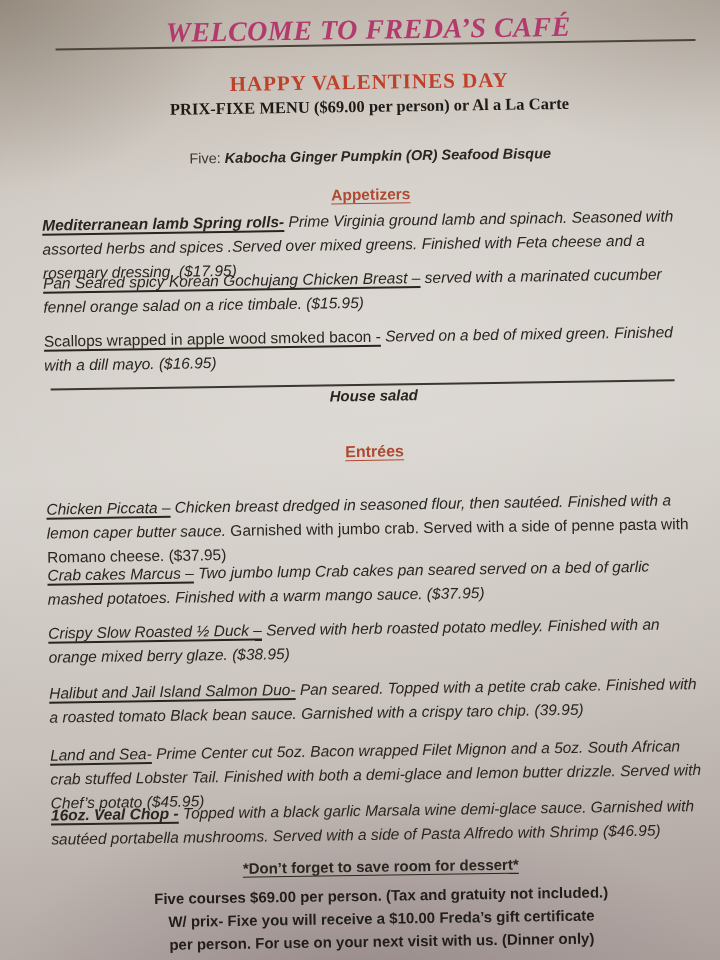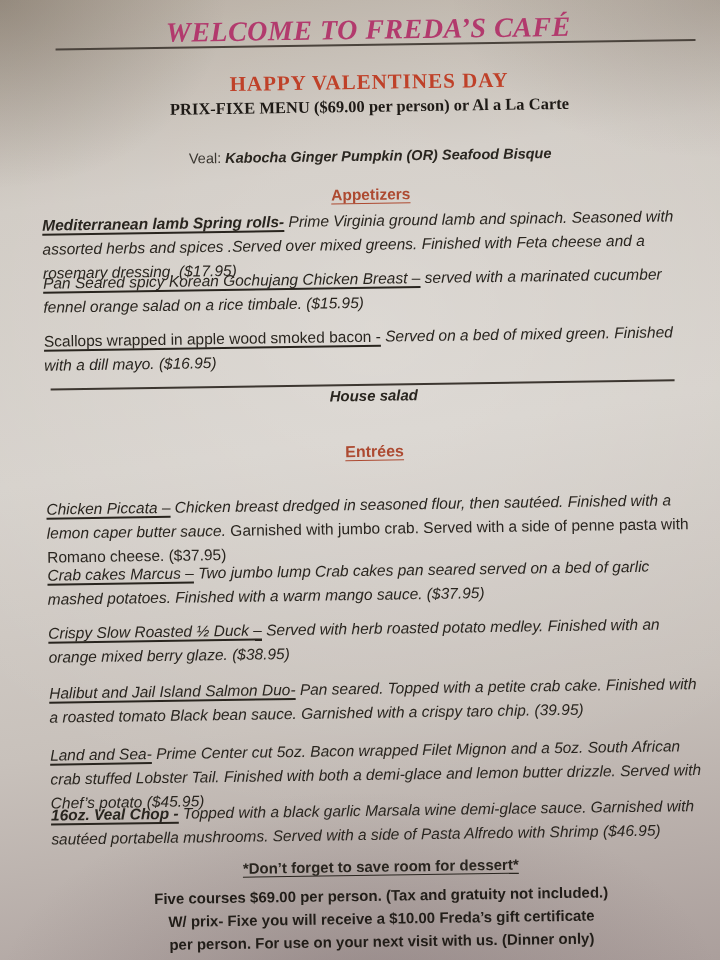--- a/index.html
+++ b/index.html
@@ -98,21 +98,21 @@
 <div class="photo">
   <div class="content">
 
     <div class="block center title">WELCOME TO FREDA’S CAFÉ</div>
     <div class="block title-rule"></div>
 
     <div class="block center occasion">HAPPY VALENTINES DAY</div>
     <div class="block center menu-type">PRIX-FIXE MENU ($69.00 per person) or Al a La Carte</div>
 
     <div class="block center soup">
-      <span>Veal:</span>
+      <span>Five:</span>
       <span class="opts">Kabocha Ginger Pumpkin (OR) Seafood Bisque</span>
     </div>
 
     <div class="block center sec-head app-head">Appetizers</div>
 
     <div class="block item i-lamb">
       <span class="nm heavy">Mediterranean lamb Spring rolls-</span>
       <span class="ds">Prime Virginia ground lamb and spinach. Seasoned with assorted herbs and spices .Served over mixed greens. Finished with Feta cheese and a rosemary dressing. ($17.95)</span>
     </div>
 

